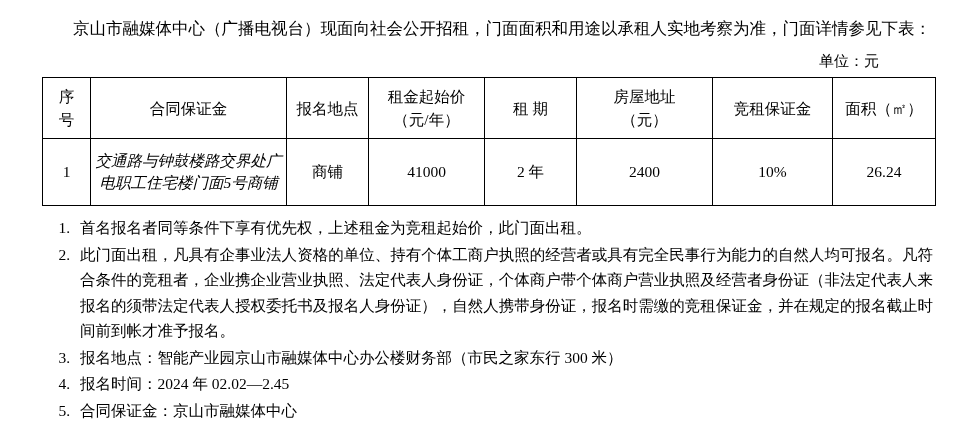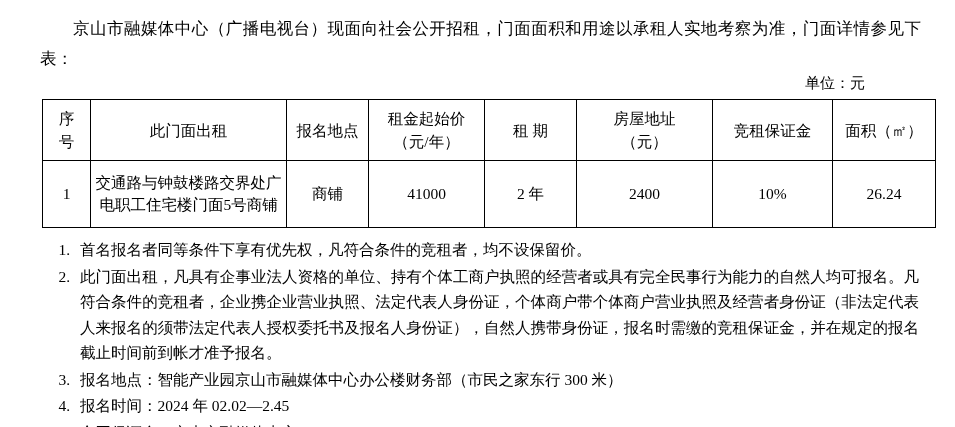--- a/index.html
+++ b/index.html
@@ -12,34 +12,34 @@
     background: #ffffff;
     font-family: "Liberation Serif", "DejaVu Serif", serif;
     color: #000000;
     overflow: hidden;
   }
   .page {
     position: relative;
     width: 955px;
     height: 426px;
     box-sizing: border-box;
-    padding: 10px 28px 0 18px;
+    padding: 10px 14px 0 18px;
   }
   .intro {
     font-size: 16.5px;
     line-height: 30px;
     text-align: justify;
     margin: 4px 0 0 0;
     padding: 0 6px 0 22px;
     text-indent: 2em;
   }
   .unit-line {
     text-align: right;
     font-size: 15px;
-    margin-top: 0;
+    margin-top: 8px;
     padding-right: 62px;
   }
   table.rent-table {
     border-collapse: collapse;
     margin: 6px 0 0 24px;
     width: 893px;
     table-layout: fixed;
   }
   table.rent-table td, table.rent-table th {
     border: 1px solid #000000;
@@ -54,20 +54,21 @@
     line-height: 23px;
   }
   table.rent-table tbody td {
     height: 60px;
     line-height: 22px;
   }
   td.addr-cell {
     text-align: left;
     padding-left: 8px;
     line-height: 23px;
+    font-style: italic;
   }
   .col-no      { width: 48px; }
   .col-addr    { width: 196px; }
   .col-use     { width: 82px; }
   .col-price   { width: 116px; }
   .col-term    { width: 92px; }
   .col-deposit { width: 136px; }
   .col-contract{ width: 120px; }
   .col-area    { width: 103px; }
 
@@ -107,21 +108,21 @@
       <col class="col-contract">
       <col class="col-area">
     </colgroup>
     <thead>
       <tr>
         <td>
           <div>序</div>
           <div>号</div>
         </td>
         <td>
-          <div>此门面出租</div>
+          <div>合同保证金</div>
         </td>
         <td>
           <div>报名地点</div>
         </td>
         <td>
           <div>租金起始价</div>
           <div>（元/年）</div>
         </td>
         <td>
           <div>租  期</div>
@@ -146,21 +147,21 @@
         <td>41000</td>
         <td>2 年</td>
         <td>2400</td>
         <td>10%</td>
         <td>26.24</td>
       </tr>
     </tbody>
   </table>
 
   <ol class="notes">
-    <li>首名报名者同等条件下享有优先权，凡符合条件的竞租者，均不设保留价。</li>
+    <li>首名报名者同等条件下享有优先权，上述租金为竞租起始价，此门面出租。</li>
     <li>此门面出租，凡具有企事业法人资格的单位、持有个体工商户执照的经营者或具有完全民事行为能力的自然人均可报名。凡符合条件的竞租者，企业携企业营业执照、法定代表人身份证，个体商户带个体商户营业执照及经营者身份证（非法定代表人来报名的须带法定代表人授权委托书及报名人身份证），自然人携带身份证，报名时需缴的竞租保证金，并在规定的报名截止时间前到帐才准予报名。</li>
     <li>报名地点：智能产业园京山市融媒体中心办公楼财务部（市民之家东行 300 米）</li>
     <li>报名时间：2024 年 02.02—2.45</li>
     <li>合同保证金：京山市融媒体中心</li>
     <li>联 系 人：谌女士　电话18872366678；王先生　电话15972665133</li>
   </ol>
 
 </div>
 
 </body></html>

